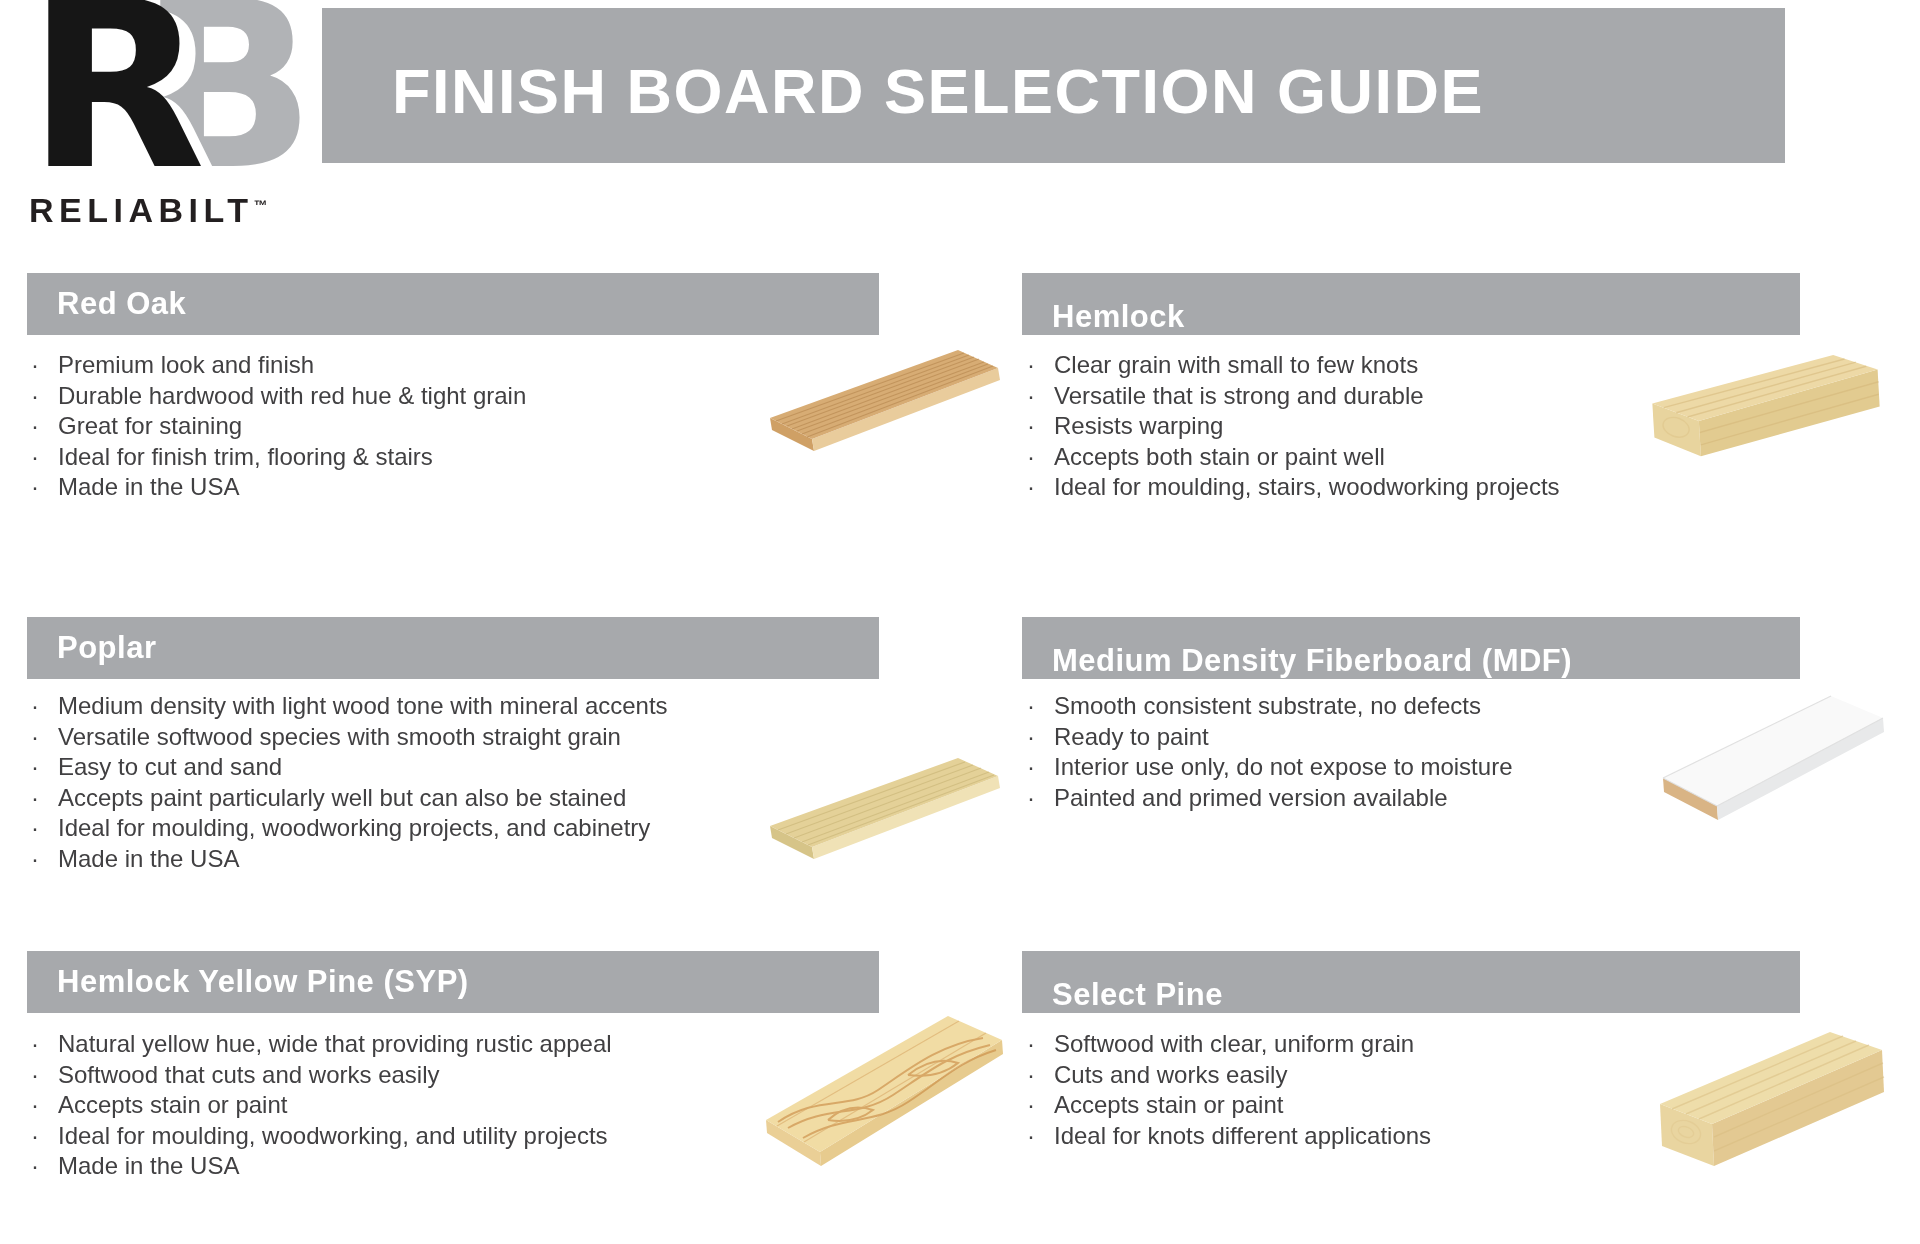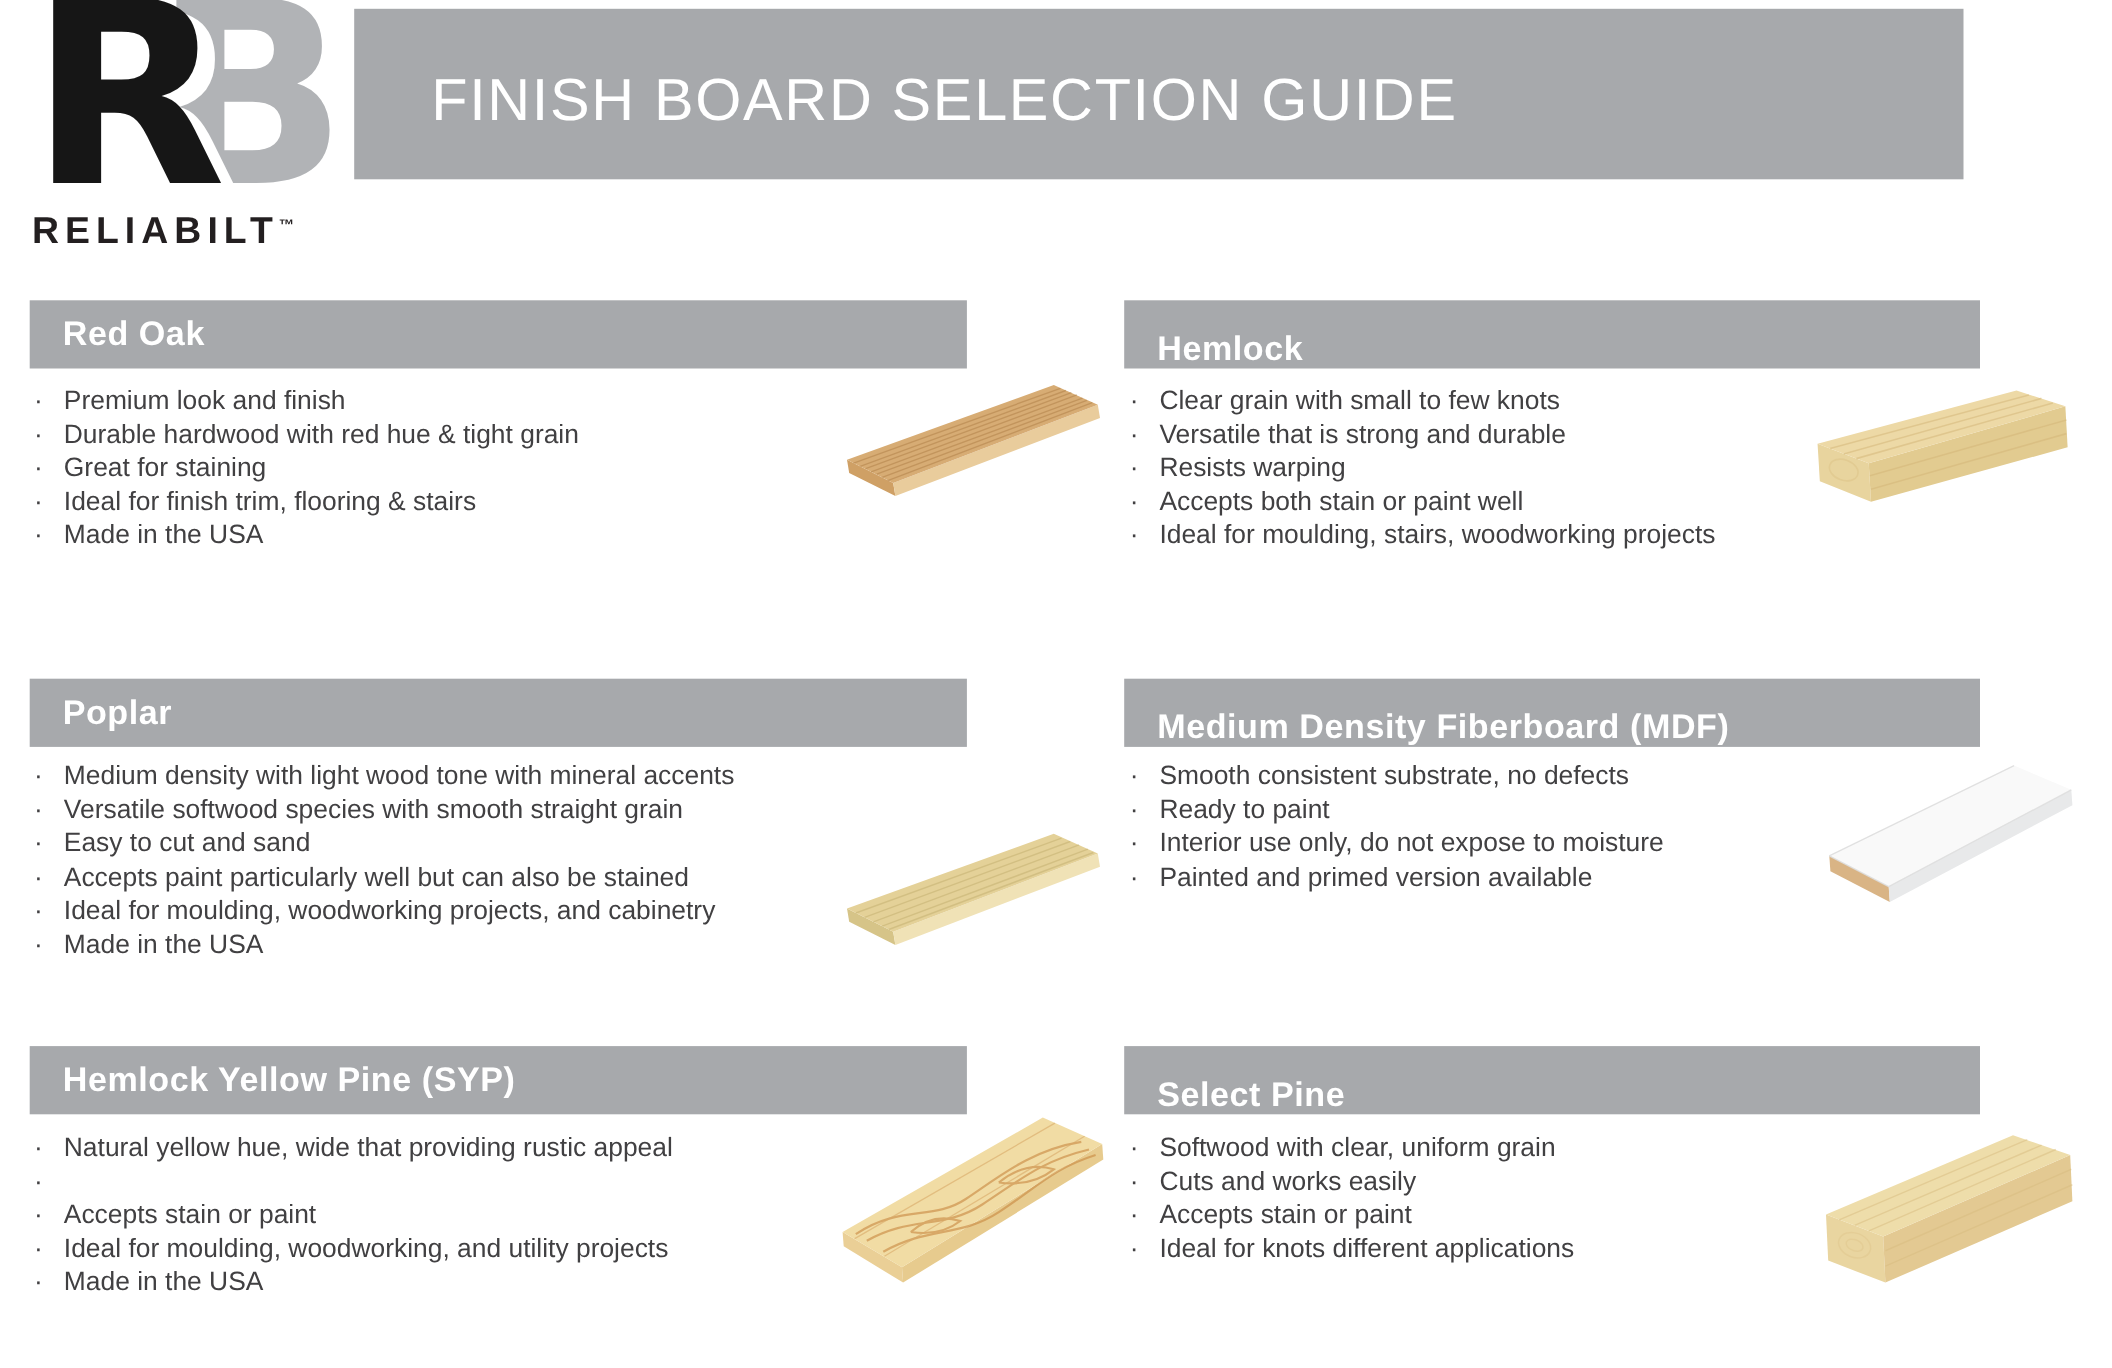--- a/index.html
+++ b/index.html
@@ -15,21 +15,21 @@
   .logo-b{position:absolute;left:112px;top:0;color:var(--logo-b-gray,#b1b3b6);z-index:1;}
   .logo-r{position:absolute;left:0;top:0;color:#161616;z-index:2;
     text-shadow:16px 10px 0 #ffffff;}
   .brand-name{position:absolute;left:2px;top:191px;font-size:34px;font-weight:bold;
     letter-spacing:5.5px;color:#231f20;white-space:nowrap;}
   .brand-name sup{font-size:14px;letter-spacing:0;}
   
   .title-bar{position:absolute;left:322px;top:8px;width:1463px;height:155px;
     background:var(--bar-gray,#a7a9ac);display:flex;align-items:center;}
   .title-bar h1{margin:0;padding-left:70px;padding-top:10px;color:var(--header-text,#ffffff);
-    font-size:54px;font-weight:normal;letter-spacing:1.5px;}
+    font-size:63px;font-weight:bold;letter-spacing:1.5px;}
   
   .bar{position:absolute;height:62px;background:var(--bar-gray,#a7a9ac);
     display:flex;align-items:center;}
   .bar h2{margin:0;padding-left:30px;color:var(--header-text,#ffffff);
     font-size:31px;font-weight:bold;letter-spacing:0.5px;}
   .col-l{left:27px;width:852px;}
   .col-r{left:1022px;width:778px;align-items:flex-end;}
   .row-1{top:273px;} .row-2{top:617px;} .row-3{top:951px;}
   
   .blist{position:absolute;list-style:none;margin:0;padding:0;
@@ -173,20 +173,21 @@
     </li>
 </ul>
 
 <ul class="blist list-l list-row-3">
   <li>
       <span class="dot">·</span>
       <span>Natural yellow hue, wide that providing rustic appeal</span>
     </li>
   <li>
       <span class="dot">·</span>
+      <span>Softwood that cuts and works easily</span>
     </li>
   <li>
       <span class="dot">·</span>
       <span>Accepts stain or paint</span>
     </li>
   <li>
       <span class="dot">·</span>
       <span>Ideal for moulding, woodworking, and utility projects</span>
     </li>
   <li>

